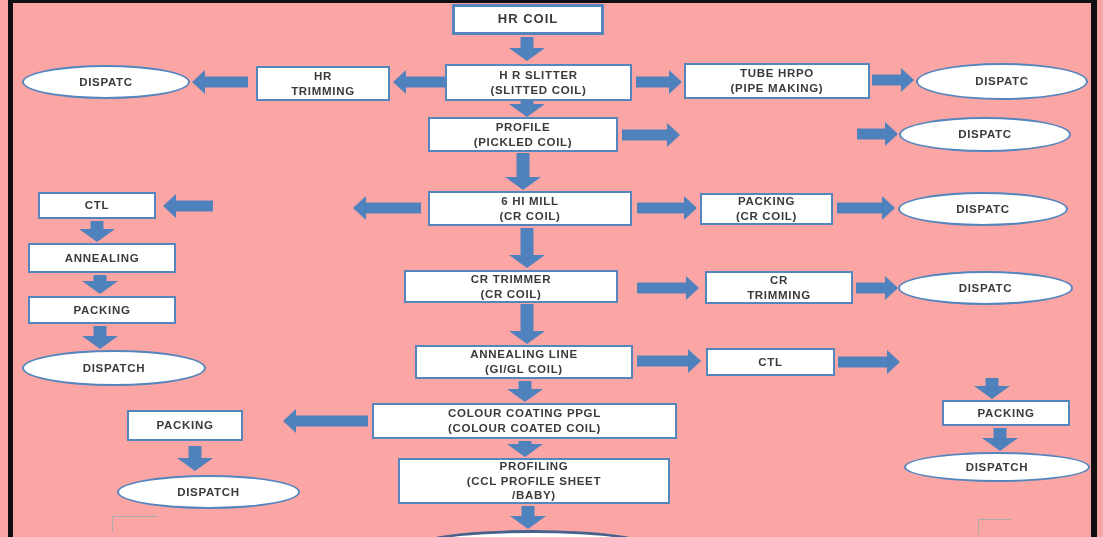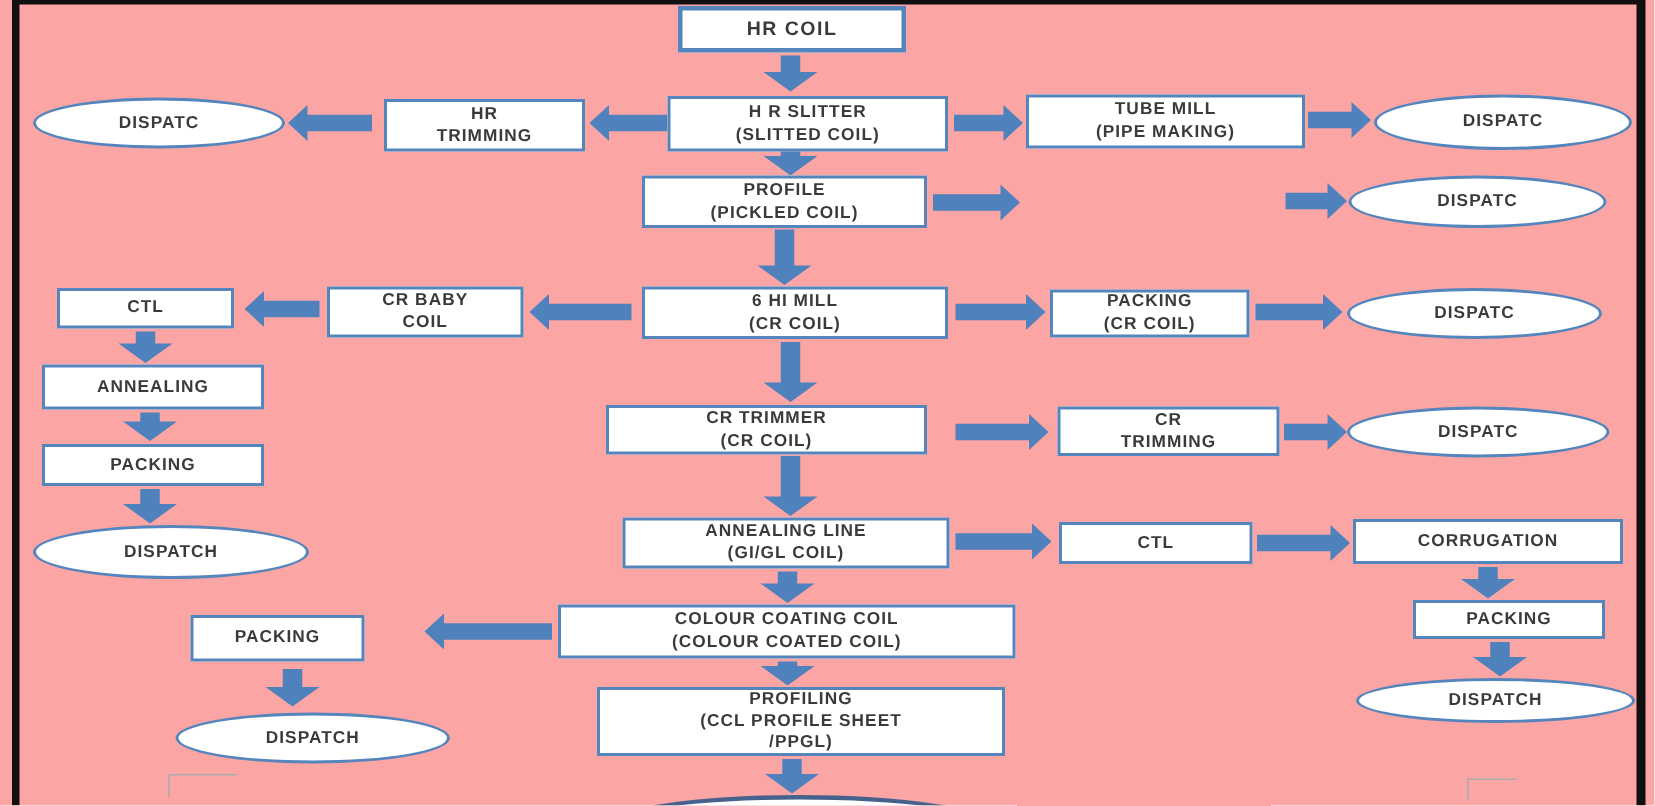--- a/index.html
+++ b/index.html
@@ -70,21 +70,21 @@
     </div>
   <div class="box" style="left:445px;top:64px;width:187px;height:37px">
     <span>H R SLITTER</span>
     <span>(SLITTED COIL)</span>
   </div>
   <div class="ar right" style="left:636px;top:70px;width:46px">
       <span class="shaft"></span>
       <span class="head"></span>
     </div>
   <div class="box" style="left:684px;top:63px;width:186px;height:36px">
-    <span>TUBE MILL</span>
+    <span>TUBE HRPO</span>
     <span>(PIPE MAKING)</span>
   </div>
   <div class="ar right" style="left:872px;top:68px;width:42px">
       <span class="shaft"></span>
       <span class="head"></span>
     </div>
   <div class="box ellipse" style="left:916px;top:63px;width:172px;height:37px">
     <span>DISPATC</span>
   </div>
   <div class="ar down" style="left:509px;top:101px;height:16px">
@@ -112,24 +112,20 @@
       <span class="head"></span>
     </div>
 
   <div class="box" style="left:38px;top:192px;width:118px;height:27px">
     <span>CTL</span>
   </div>
   <div class="ar left" style="left:163px;top:194px;width:50px">
       <span class="shaft"></span>
       <span class="head"></span>
     </div>
-  <div class="box" style="left:218px;top:191px;width:131px;height:34px">
-    <span>CR BABY</span>
-    <span>COIL</span>
-  </div>
   <div class="ar left" style="left:353px;top:196px;width:68px">
       <span class="shaft"></span>
       <span class="head"></span>
     </div>
   <div class="box" style="left:428px;top:191px;width:204px;height:35px">
     <span>6 HI MILL</span>
     <span>(CR COIL)</span>
   </div>
   <div class="ar right" style="left:637px;top:196px;width:60px">
       <span class="shaft"></span>
@@ -205,23 +201,20 @@
       <span class="shaft"></span>
       <span class="head"></span>
     </div>
   <div class="box" style="left:706px;top:348px;width:129px;height:28px">
     <span>CTL</span>
   </div>
   <div class="ar right" style="left:838px;top:350px;width:62px">
       <span class="shaft"></span>
       <span class="head"></span>
     </div>
-  <div class="box" style="left:902px;top:346px;width:180px;height:30px">
-    <span>CORRUGATION</span>
-  </div>
   <div class="ar down" style="left:507px;top:381px;height:21px">
       <span class="shaft"></span>
       <span class="head"></span>
     </div>
   <div class="ar down" style="left:974px;top:378px;height:21px">
       <span class="shaft"></span>
       <span class="head"></span>
     </div>
 
   <div class="box" style="left:942px;top:400px;width:128px;height:26px">
@@ -229,21 +222,21 @@
   </div>
   <div class="ar down" style="left:982px;top:428px;height:23px">
       <span class="shaft"></span>
       <span class="head"></span>
     </div>
   <div class="box ellipse" style="left:904px;top:452px;width:186px;height:30px">
     <span>DISPATCH</span>
   </div>
 
   <div class="box" style="left:372px;top:403px;width:305px;height:36px">
-    <span>COLOUR COATING COIL</span>
+    <span>COLOUR COATING PPGL</span>
     <span>(COLOUR COATED COIL)</span>
   </div>
   <div class="ar left" style="left:283px;top:409px;width:85px">
       <span class="shaft"></span>
       <span class="head"></span>
     </div>
   <div class="box" style="left:127px;top:410px;width:116px;height:31px">
     <span>PACKING</span>
   </div>
   <div class="ar down" style="left:177px;top:446px;height:25px">
@@ -254,21 +247,21 @@
     <span>DISPATCH</span>
   </div>
   <div class="ar down" style="left:507px;top:441px;height:16px">
       <span class="shaft"></span>
       <span class="head"></span>
     </div>
 
   <div class="box" style="left:398px;top:458px;width:272px;height:46px">
     <span>PROFILING</span>
     <span>(CCL PROFILE SHEET</span>
-    <span>/PPGL)</span>
+    <span>/BABY)</span>
   </div>
   <div class="ar down" style="left:510px;top:506px;height:23px">
       <span class="shaft"></span>
       <span class="head"></span>
     </div>
   <div class="bottom-ellipse"></div>
 
   <div class="corner" style="left:112px;top:516px;width:45px;height:15px"></div>
   <div class="corner" style="left:978px;top:519px;width:32px;height:14px"></div>
 

